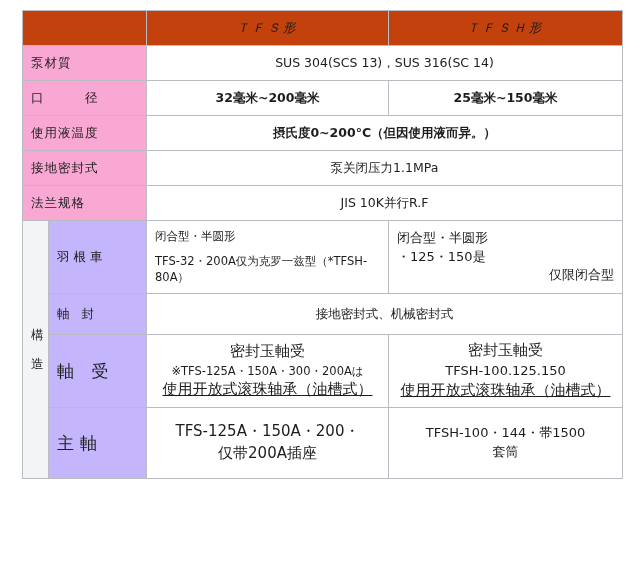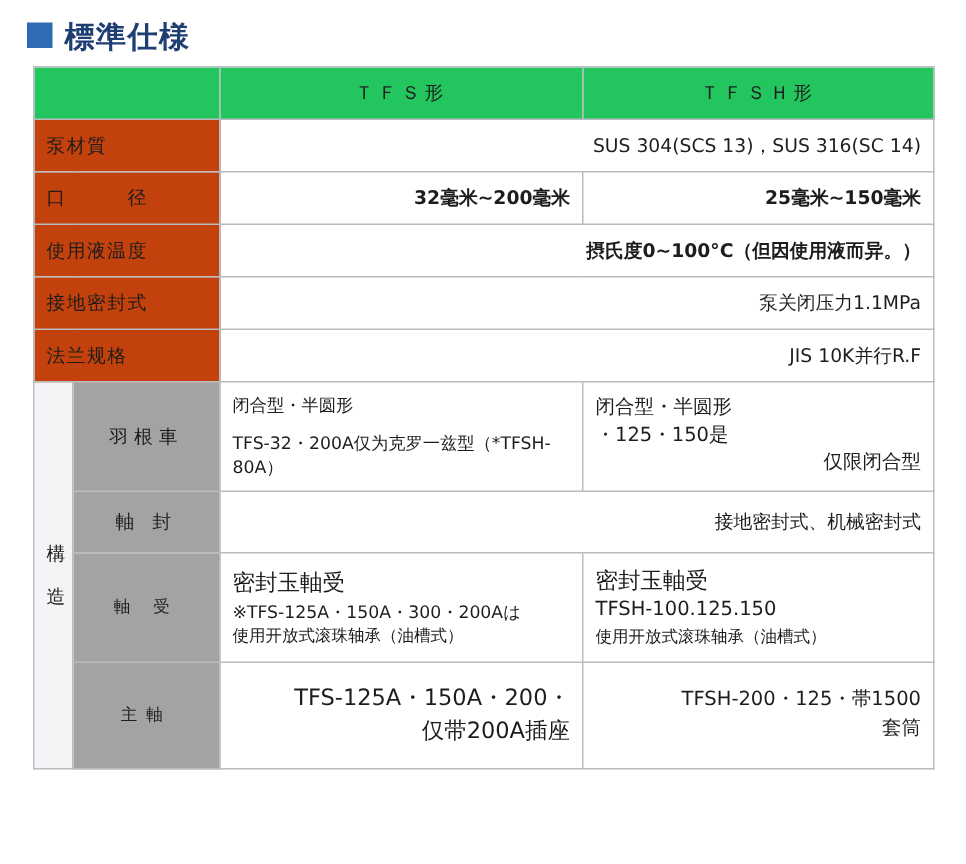--- a/index.html
+++ b/index.html
@@ -56,24 +56,25 @@
     vertical-align: middle;
     font-size: 12.5px;
     line-height: 1.45;
     color: #1d1d1d;
   }
   .hdr {
     text-align: center;
     font-size: 15px;
     letter-spacing: 3px;
     height: 34px;
-    background: #22c55e;
+    background: #c2410c;
+    font-style: italic;
   }
   .rowlabel {
-    background: #c2410c;
+    background: #f9a8d4;
     font-size: 14px;
     letter-spacing: 1px;
     padding-left: 12px;
   }
   .cellbig {
     font-size: 14px;
   }
   .cellmed {
     font-size: 13px;
     font-weight: bold;
@@ -86,50 +87,45 @@
     text-align: center;
     font-size: 15px;
     letter-spacing: 2px;
     width: 26px;
   }
   .vlabel span {
     display: block;
     line-height: 2.3;
   }
   .sublabel {
-    background: #a3a3a3;
-    text-align: center;
+    background: #c4b5fd;
     font-size: 14px;
     letter-spacing: 4px;
     padding: 0;
   }
   .sublabel.big {
-    font-size: 11px;
+    font-size: 17px;
     letter-spacing: 6px;
   }
-  .c-center { }
-  .c-left { text-align: right; }
+  .c-center { text-align: center; }
+  .c-left { text-align: center; }
   .pad-l { padding-left: 12px; }
   .ln { display: block; }
   .ln.center { text-align: right; }
-  .ln.tiny { font-size: 11px; }
+  .ln.tiny { font-size: 15px; text-decoration: underline; }
   .ln.sm { font-size: 11.5px; }
   .ln.md { font-size: 13px; }
   .ln.lg { font-size: 15px; }
   .cellpad { padding-top: 5px; padding-bottom: 5px; }
 </style>
 </head>
 <body>
 
 <div class="page">
 
-  <div class="title-row">
-    <div class="title-marker"></div>
-    <div class="title-text">標準仕様</div>
-  </div>
 
   <table class="spec">
     <colgroup>
       <col style="width:26px">
       <col style="width:98px">
       <col style="width:242px">
       <col style="width:234px">
     </colgroup>
     <tbody>
 
@@ -145,21 +141,21 @@
       </tr>
 
       <tr>
         <td class="rowlabel" colspan="2" style="height:34px">口　　　径</td>
         <td class="cellmed c-left pad-l">32毫米~200毫米</td>
         <td class="cellmed c-left pad-l">25毫米~150毫米</td>
       </tr>
 
       <tr>
         <td class="rowlabel" colspan="2" style="height:34px">使用液温度</td>
-        <td class="cellmed c-left pad-l" colspan="2">摂氏度0~100°C（但因使用液而异。）</td>
+        <td class="cellmed c-left pad-l" colspan="2">摂氏度0~200°C（但因使用液而异。）</td>
       </tr>
 
       <tr>
         <td class="rowlabel" colspan="2" style="height:34px">接地密封式</td>
         <td class="cellsm c-left pad-l" colspan="2">泵关闭压力1.1MPa</td>
       </tr>
 
       <tr>
         <td class="rowlabel" colspan="2" style="height:34px">法兰规格</td>
         <td class="cellbig c-left pad-l" colspan="2">JIS 10K并行R.F</td>
@@ -201,20 +197,20 @@
         </td>
       </tr>
 
       <tr>
         <td class="sublabel big" style="height:70px">主軸</td>
         <td class="cellpad c-left pad-l">
           <span class="ln lg">TFS-125A・150A・200・</span>
           <span class="ln lg">仅带200A插座</span>
         </td>
         <td class="cellpad c-left pad-l">
-          <span class="ln md">TFSH-200・125・帯1500</span>
+          <span class="ln md">TFSH-100・144・帯1500</span>
           <span class="ln md">套筒</span>
         </td>
       </tr>
     </tbody>
   </table>
 
 </div>
 
 </body></html>

